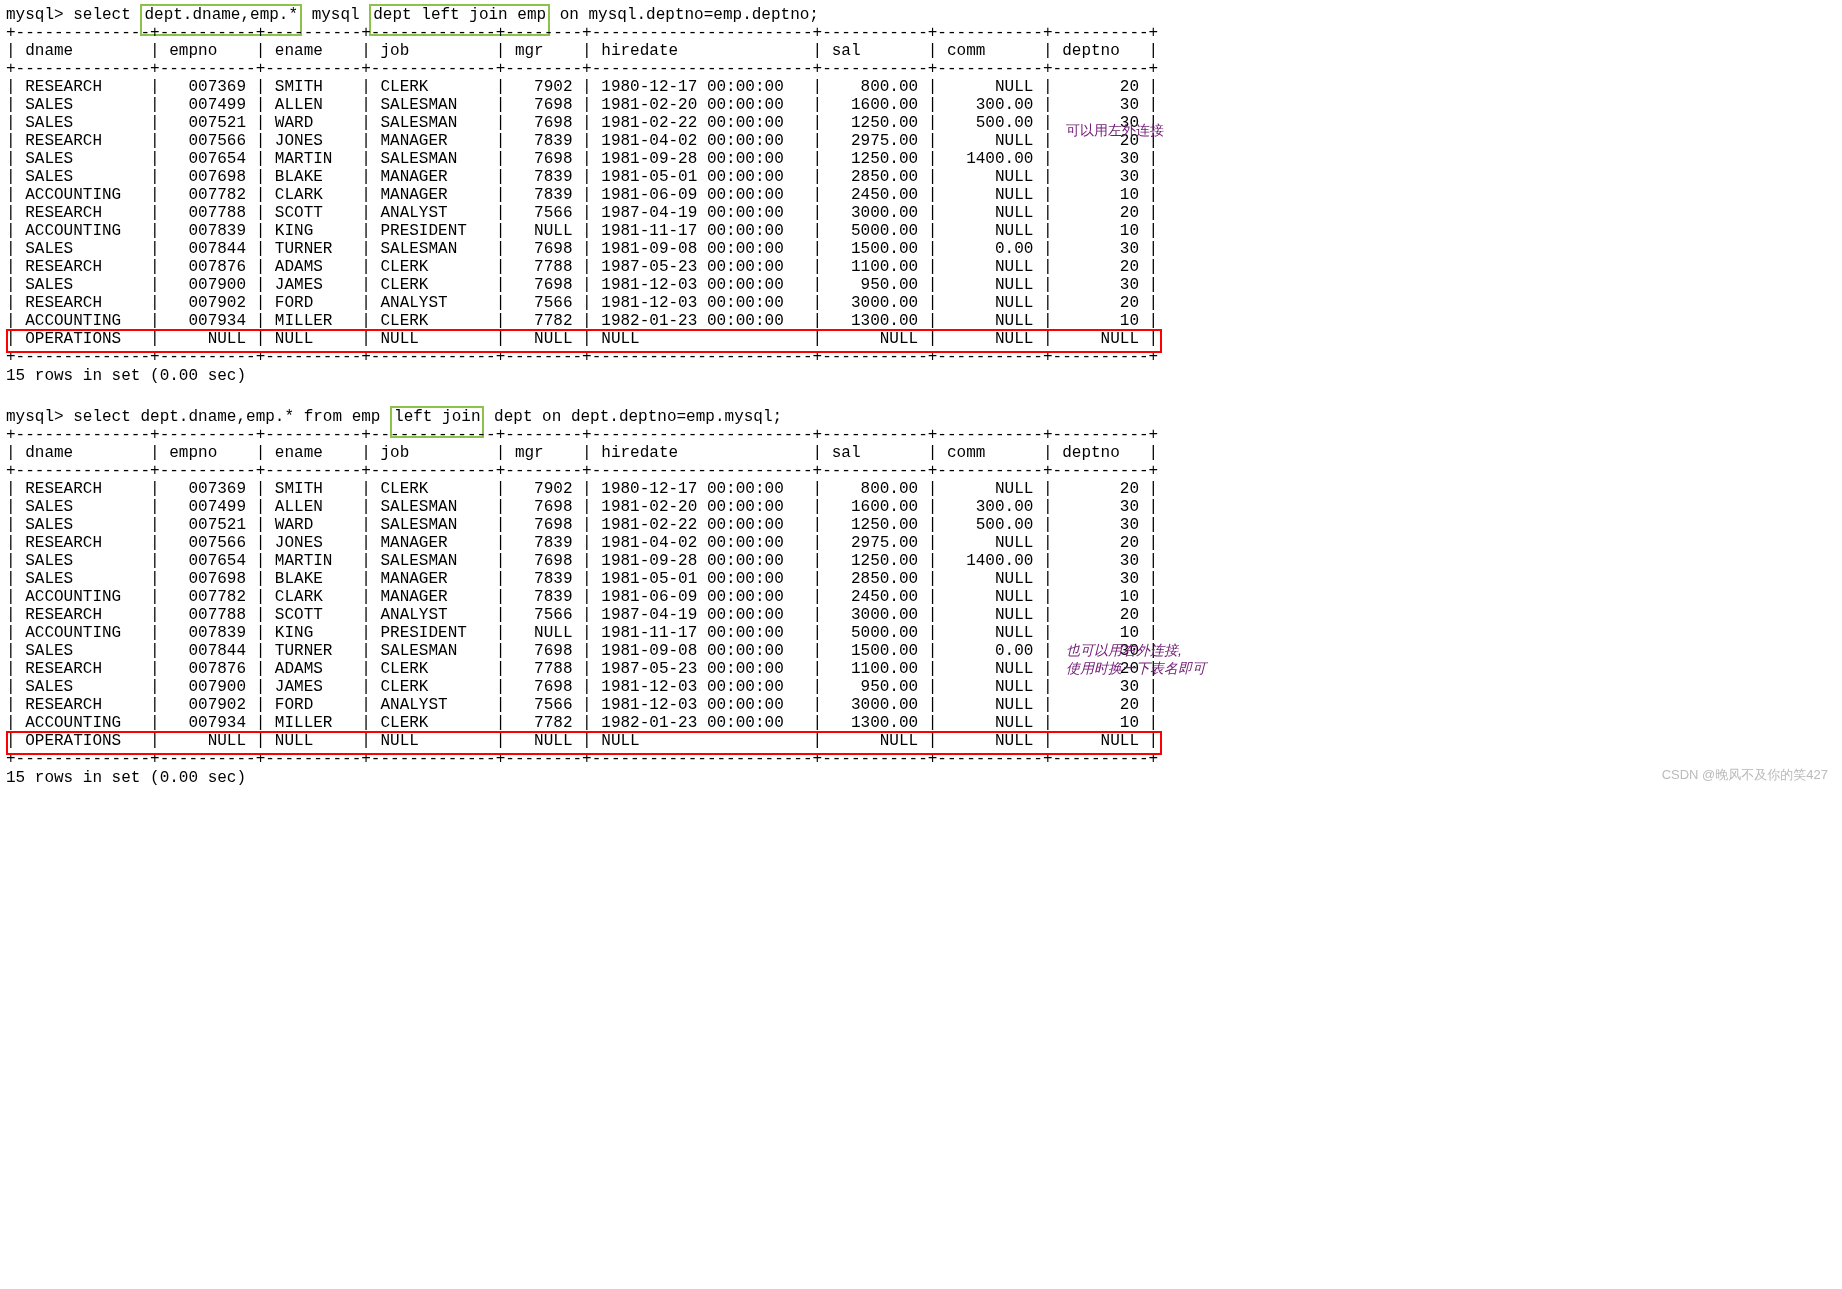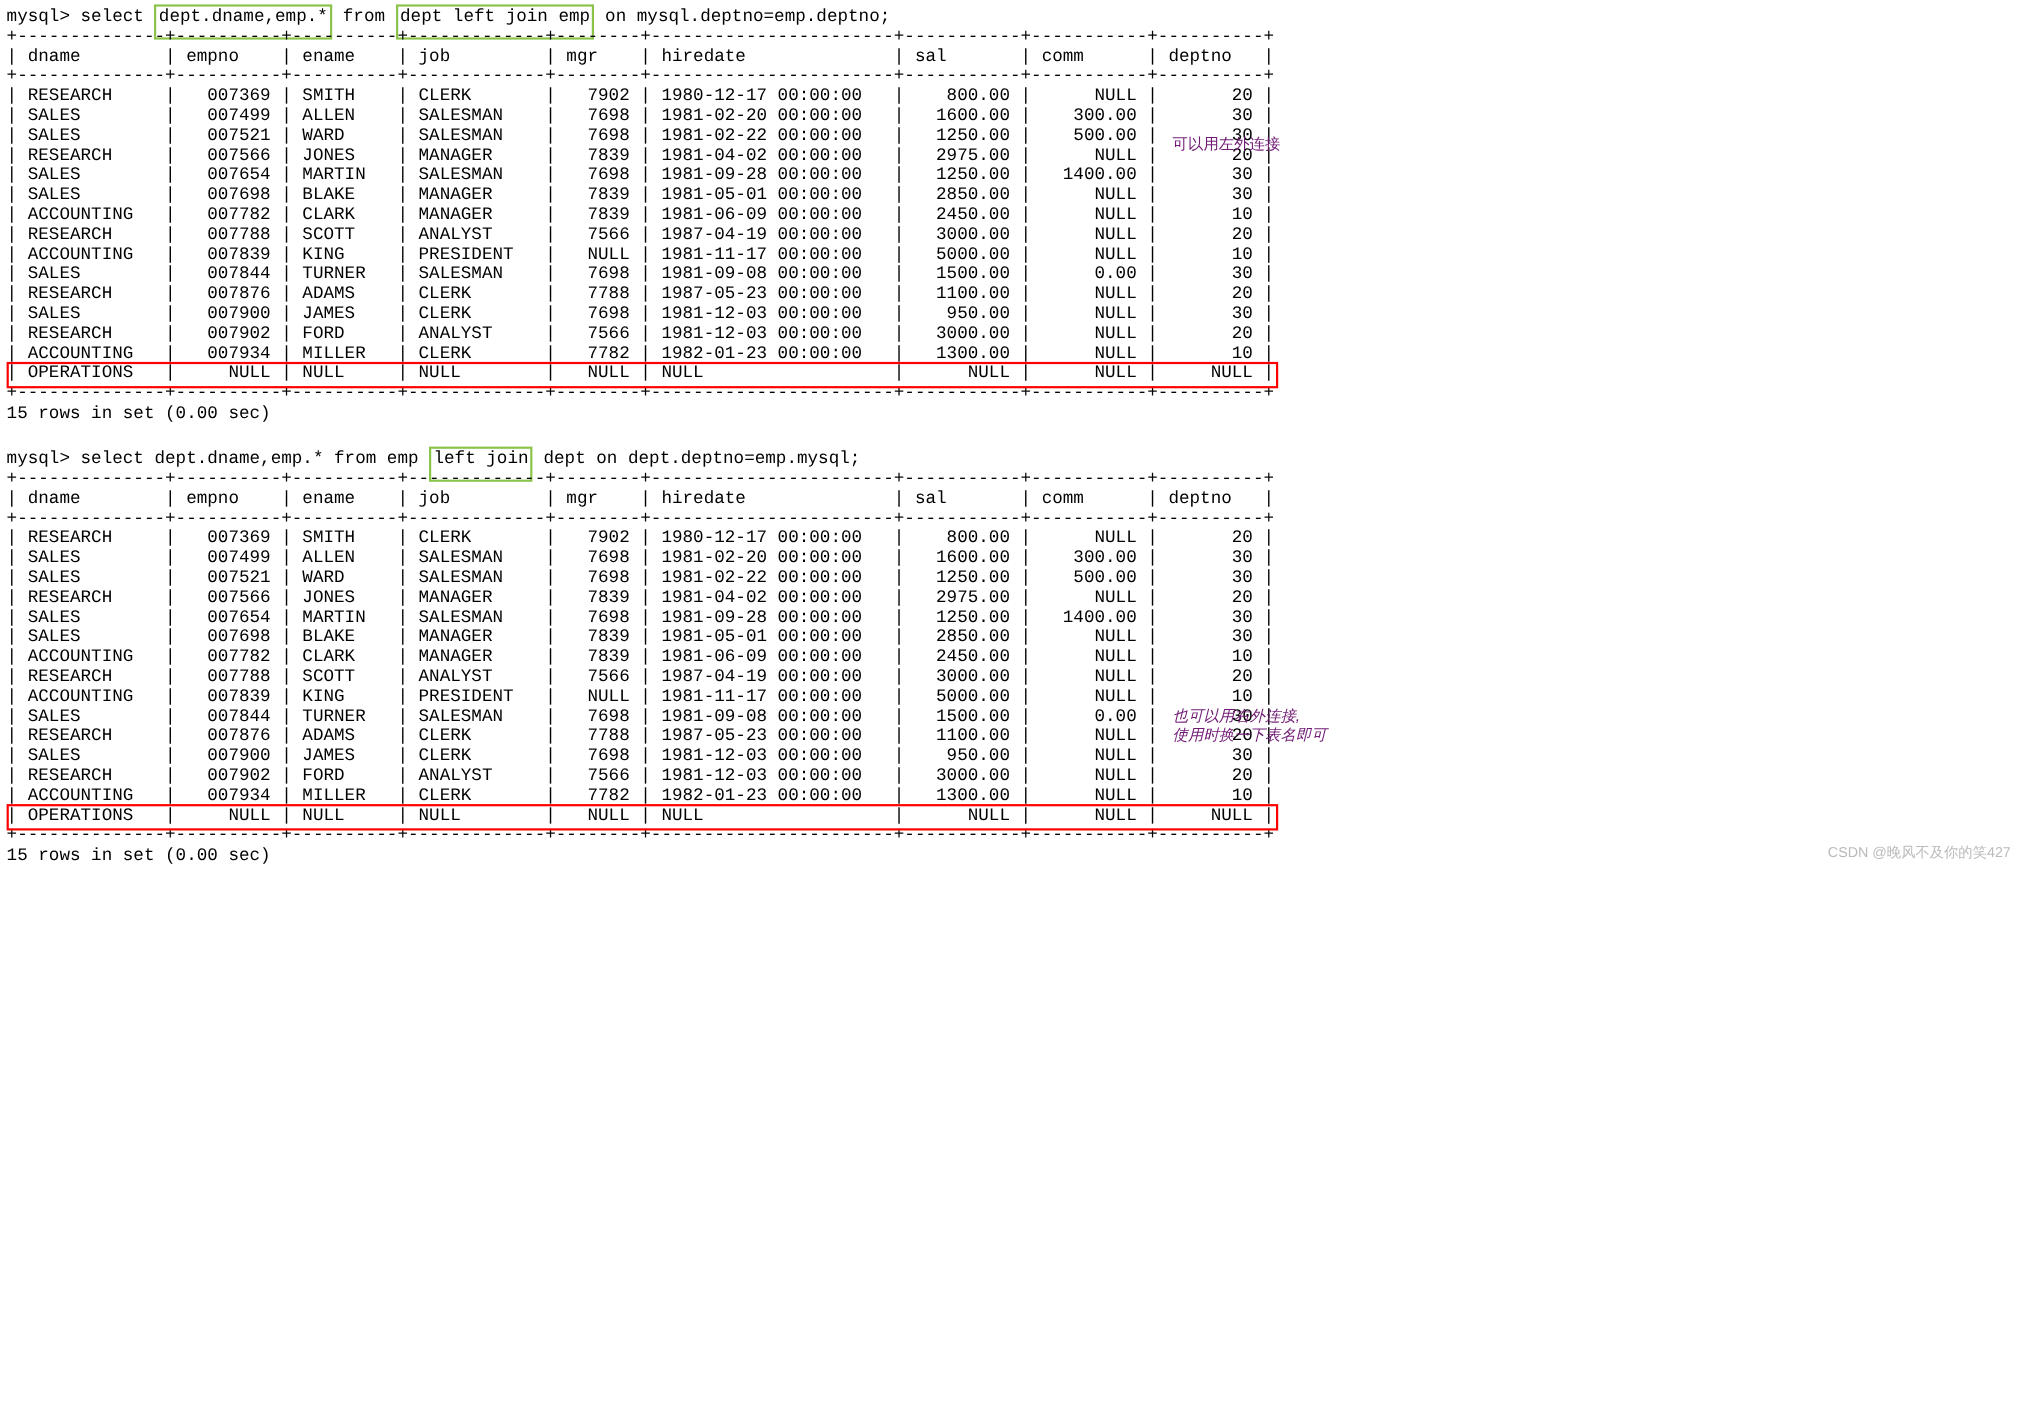--- a/index.html
+++ b/index.html
@@ -42,21 +42,21 @@
   text-align: center;
 }
 pre { margin: 0; font-family: inherit; }
 </style>
 </head>
 <body>
 
 <div class="container">
 
   <div class="line">
-    <span>mysql&gt; select </span><span class="box-green">dept.dname,emp.*</span><span> from </span><span class="box-green">dept left join emp</span><span> on mysql.deptno=emp.deptno;</span>
+    <span>mysql&gt; select </span><span class="box-green">dept.dname,emp.*</span><span> mysql </span><span class="box-green">dept left join emp</span><span> on mysql.deptno=emp.deptno;</span>
   </div>
 
   <pre id="table1">+--------------+----------+----------+-------------+--------+-----------------------+-----------+-----------+----------+
 | dname        | empno    | ename    | job         | mgr    | hiredate              | sal       | comm      | deptno   |
 +--------------+----------+----------+-------------+--------+-----------------------+-----------+-----------+----------+
 | RESEARCH     |   007369 | SMITH    | CLERK       |   7902 | 1980-12-17 00:00:00   |    800.00 |      NULL |       20 |
 | SALES        |   007499 | ALLEN    | SALESMAN    |   7698 | 1981-02-20 00:00:00   |   1600.00 |    300.00 |       30 |
 | SALES        |   007521 | WARD     | SALESMAN    |   7698 | 1981-02-22 00:00:00   |   1250.00 |    500.00 |       30 |
 | RESEARCH     |   007566 | JONES    | MANAGER     |   7839 | 1981-04-02 00:00:00   |   2975.00 |      NULL |       20 |
 | SALES        |   007654 | MARTIN   | SALESMAN    |   7698 | 1981-09-28 00:00:00   |   1250.00 |   1400.00 |       30 |

